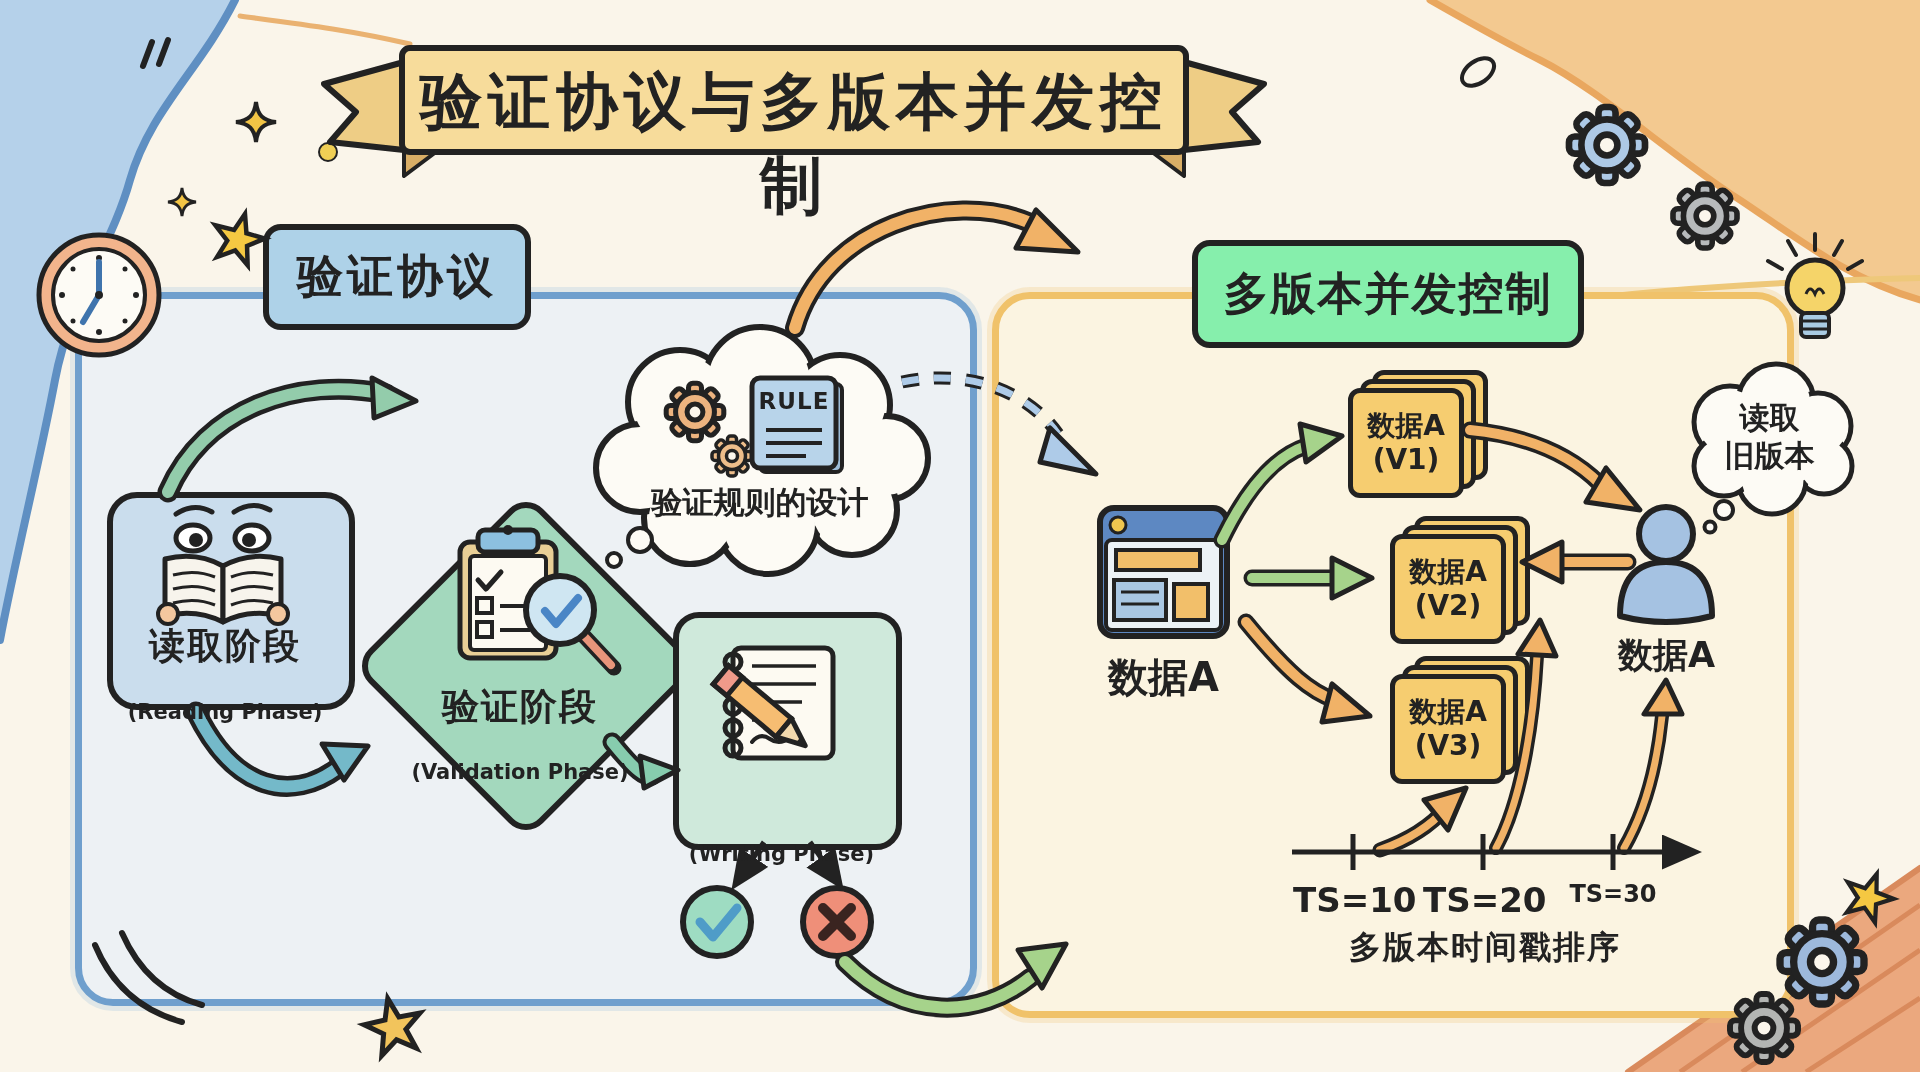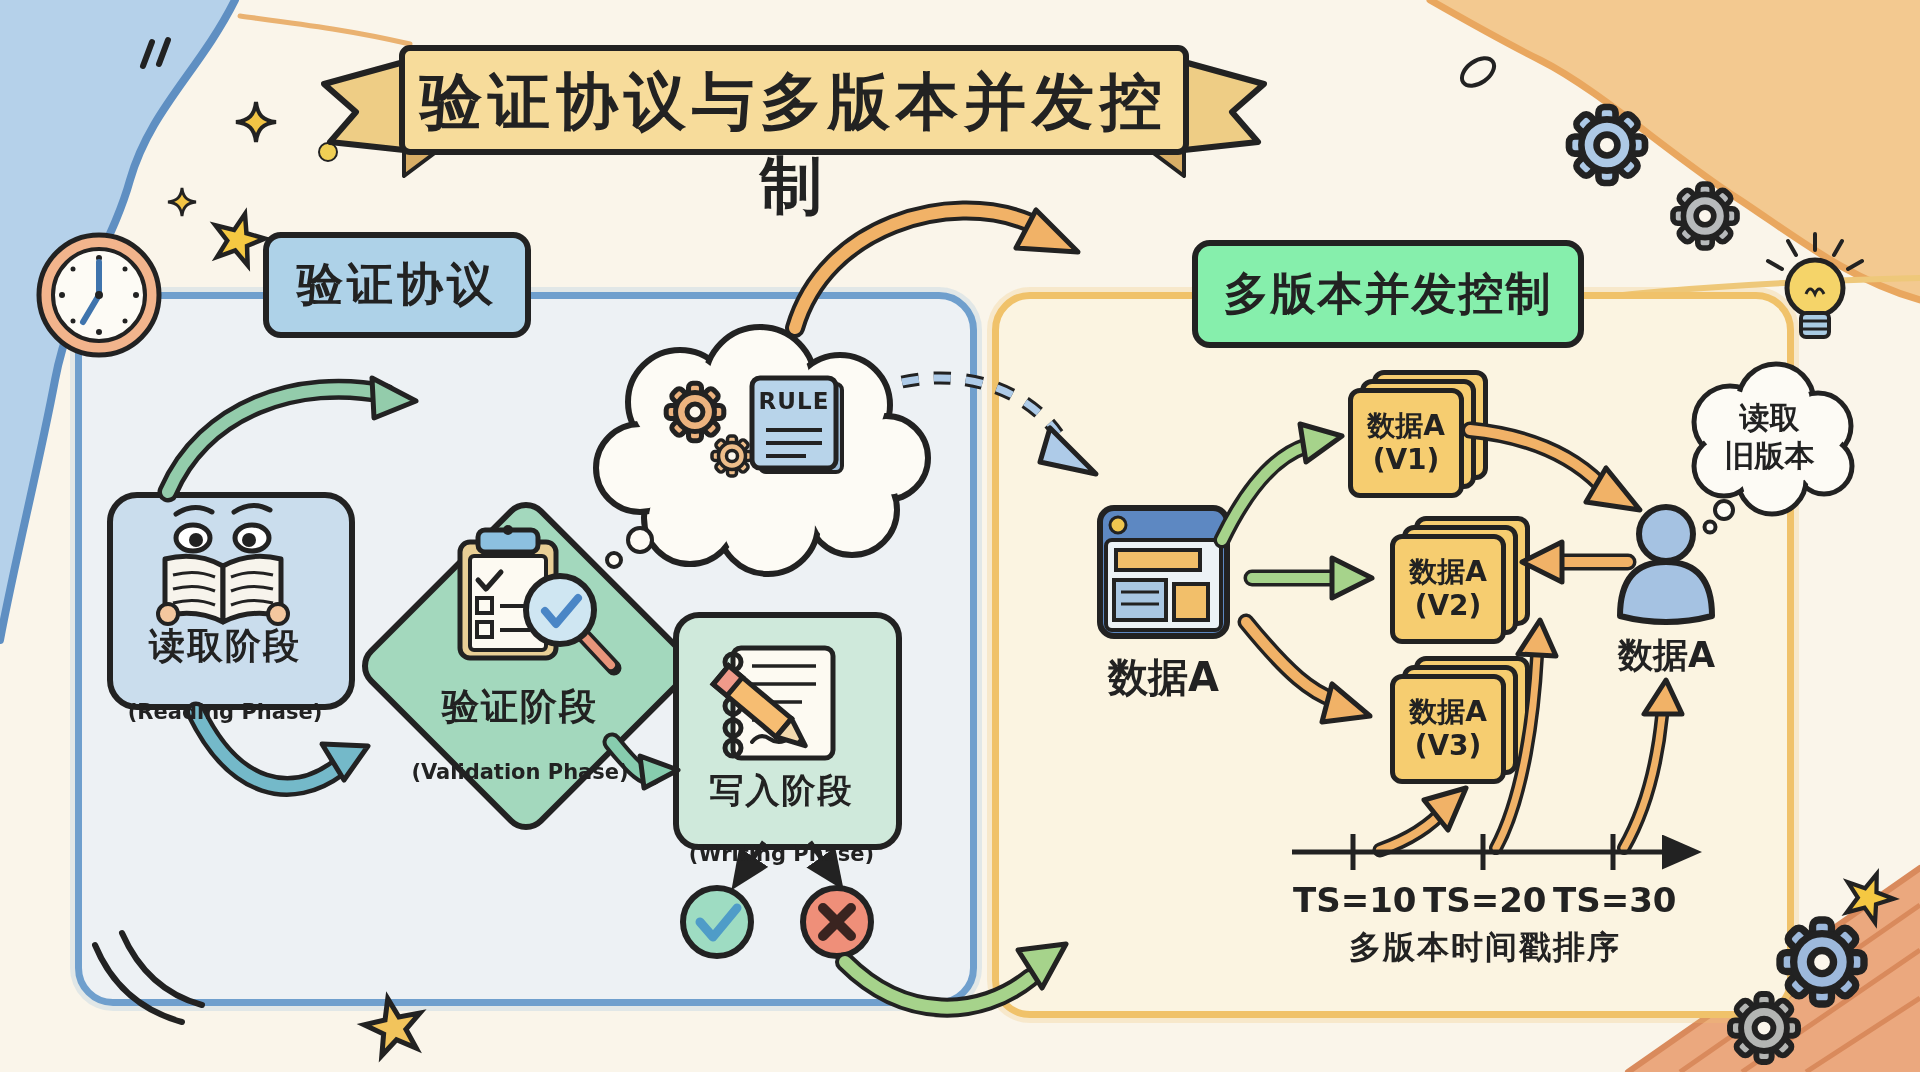--- a/index.html
+++ b/index.html
@@ -1,21 +1,21 @@
 <!DOCTYPE html>
 <html><head>
 <meta charset="utf-8">
 <style>
   html,body{margin:0;padding:0;background:#e8e4d8;font-family:"DejaVu Sans",sans-serif;}
   #stage{position:relative;width:1920px;height:1072px;background:#faf5ea;overflow:hidden;}
   .panel{position:absolute;border-radius:38px;z-index:2;}
   #left-panel{left:75px;top:292px;width:888px;height:700px;background:#edf1f4;border:7px solid #6f9fcd;box-shadow:0 0 0 5px rgba(150,190,225,.25);}
   #right-panel{left:992px;top:292px;width:788px;height:712px;background:#fbf4e1;border:7px solid #f0c26a;box-shadow:0 0 0 5px rgba(240,195,110,.25);}
   .chip{position:absolute;z-index:2;display:flex;align-items:center;justify-content:center;border:6px solid #222;border-radius:18px;font-weight:700;color:#222;}
-  #left-chip{left:263px;top:232px;width:256px;height:94px;background:#aed2e8;font-size:46px;letter-spacing:4px;}
+  #left-chip{left:263px;top:224px;width:256px;height:94px;background:#aed2e8;font-size:46px;letter-spacing:4px;}
   #right-chip{left:1192px;top:240px;width:380px;height:96px;background:#86efac;font-size:45px;letter-spacing:2px;}
   .box{position:absolute;z-index:2;border:6px solid #222;}
   #reading-box{left:107px;top:492px;width:236px;height:206px;background:#cadded;border-radius:30px;}
   #writing-box{left:673px;top:612px;width:217px;height:226px;background:#cfe9db;border-radius:26px;}
   #diamond{left:403px;top:543px;width:234px;height:234px;background:#a3d8bd;border-radius:24px;transform:rotate(45deg);}
   .stack{position:absolute;z-index:2;width:134px;height:120px;}
   .stack .back{position:absolute;width:106px;height:100px;background:#f6cd70;border:5px solid #222;border-radius:12px;}
   .stack .front{position:absolute;left:0;top:18px;width:106px;height:100px;background:#f6cd70;border:5px solid #222;border-radius:12px;display:flex;flex-direction:column;align-items:center;justify-content:center;font-weight:700;font-size:28px;line-height:1.2;color:#222;}
   #stack-v1{left:1348px;top:370px;}
   #stack-v2{left:1390px;top:516px;}
@@ -368,28 +368,28 @@
   <div id="right-chip" class="chip">
     <span>多版本并发控制</span>
   </div>
 
   <div class="lbl" style="left:107px;top:622px;width:236px;font-size:36px;letter-spacing:2px;">读取阶段</div>
   <div class="lbl sub" style="left:107px;top:664px;width:236px;font-size:21px;">(Reading Phase)</div>
 
   <div class="lbl" style="left:370px;top:682px;width:300px;font-size:37px;letter-spacing:2px;text-align:center;">验证阶段</div>
   <div class="lbl sub" style="left:360px;top:724px;width:320px;font-size:21px;">(Validation Phase)</div>
 
-  <div class="lbl" style="left:673px;top:768px;width:217px;font-size:34px;letter-spacing:2px;">写入阶段</div>
   <div class="lbl sub" style="left:663px;top:806px;width:237px;font-size:21px;">(Writing Phase)</div>
 
+  <div class="lbl" style="left:615px;top:482px;width:290px;font-size:31px;">验证规则的设计</div>
   <div class="lbl" style="left:752px;top:388px;width:84px;font-size:23px;letter-spacing:1px;">RULE</div>
 
   <div class="lbl" style="left:1086px;top:650px;width:155px;font-size:40px;">数据A</div>
   <div class="lbl" style="left:1594px;top:632px;width:145px;font-size:35px;">数据A</div>
   <div class="lbl" style="left:1702px;top:398px;width:135px;font-size:30px;">读取</div>
   <div class="lbl" style="left:1702px;top:436px;width:135px;font-size:30px;">旧版本</div>
 
   <div class="lbl" style="left:1293px;top:880px;width:120px;font-size:34px;">TS=10</div>
   <div class="lbl" style="left:1423px;top:880px;width:120px;font-size:34px;">TS=20</div>
-  <div class="lbl" style="left:1553px;top:880px;width:120px;font-size:34px;">TS=30</div>
+  <div class="lbl" style="left:1553px;top:880px;width:120px;font-size:24px;">TS=30</div>
   <div class="lbl" style="left:1330px;top:926px;width:310px;font-size:32px;letter-spacing:2px;">多版本时间戳排序</div>
 
 </div>
 
 </body></html>

